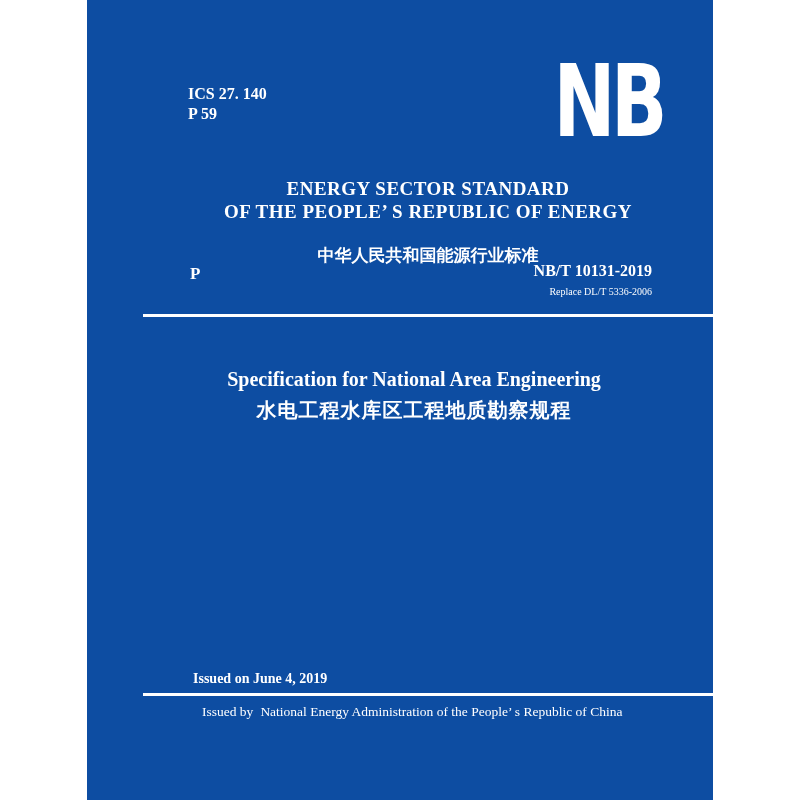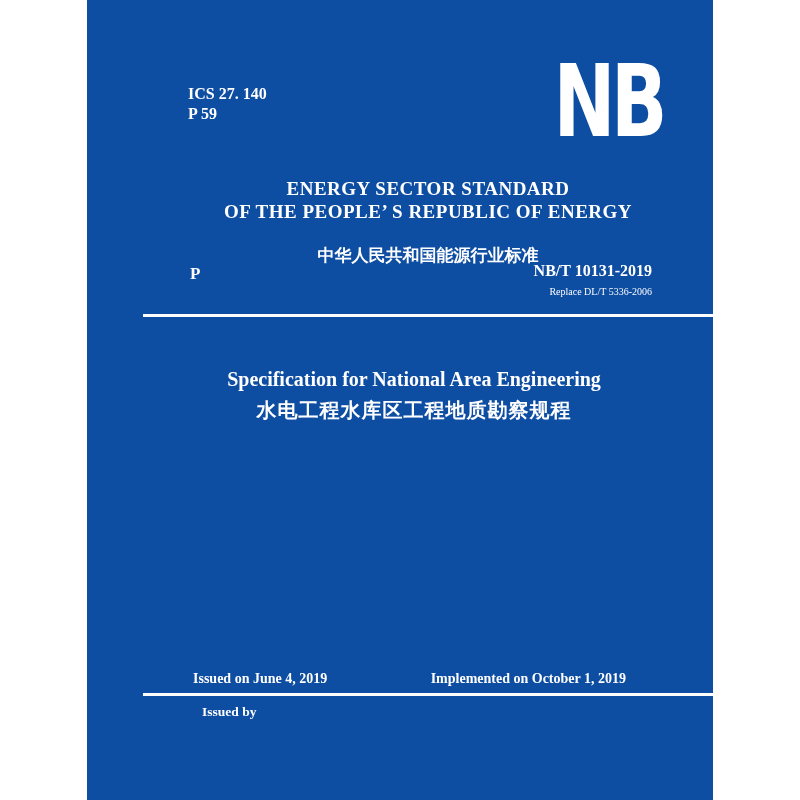--- a/index.html
+++ b/index.html
@@ -78,32 +78,32 @@
     font-size: 20px; line-height: 30px; 
     letter-spacing: 1px;
     font-family: "Liberation Serif", "DejaVu Sans", serif;
     white-space: nowrap;
   }
 
   .dates-row {
     left: 56px; right: 0; top: 670px;
     display: flex;
     justify-content: space-between;
-    padding-left: 50px; padding-right: 87px;
+    padding-left: 50px; padding-right: 61px;
     font-size: 14px; font-weight: bold;
     line-height: 18px;
     white-space: nowrap;
   }
 
   .issuer-row {
     left: 56px; right: 0; top: 703px;
     display: flex;
     padding-left: 59px;
     gap: 7px;
-    font-size: 13.5px; font-weight: bold;
+    font-size: 13.5px; font-weight: normal;
     line-height: 18px;
     white-space: nowrap;
   }
 </style>
 </head>
 <body>
 
 <div class="cover">
 
   <div class="abs ics-block">
@@ -128,22 +128,22 @@
 
   <div class="abs rule rule-top"></div>
 
   <div class="abs title-block">
     <div class="en">Specification for National Area Engineering</div>
     <div class="zh">水电工程水库区工程地质勘察规程</div>
   </div>
 
   <div class="abs dates-row">
     <span>Issued on June 4, 2019</span>
-    <span>Implemented on October 1, 2019</span>
   </div>
 
   <div class="abs rule rule-bottom"></div>
 
   <div class="abs issuer-row">
     <span>Issued by</span>
+    <span>National Energy Administration of the People’ s Republic of China</span>
   </div>
 
 </div>
 
 </body></html>

